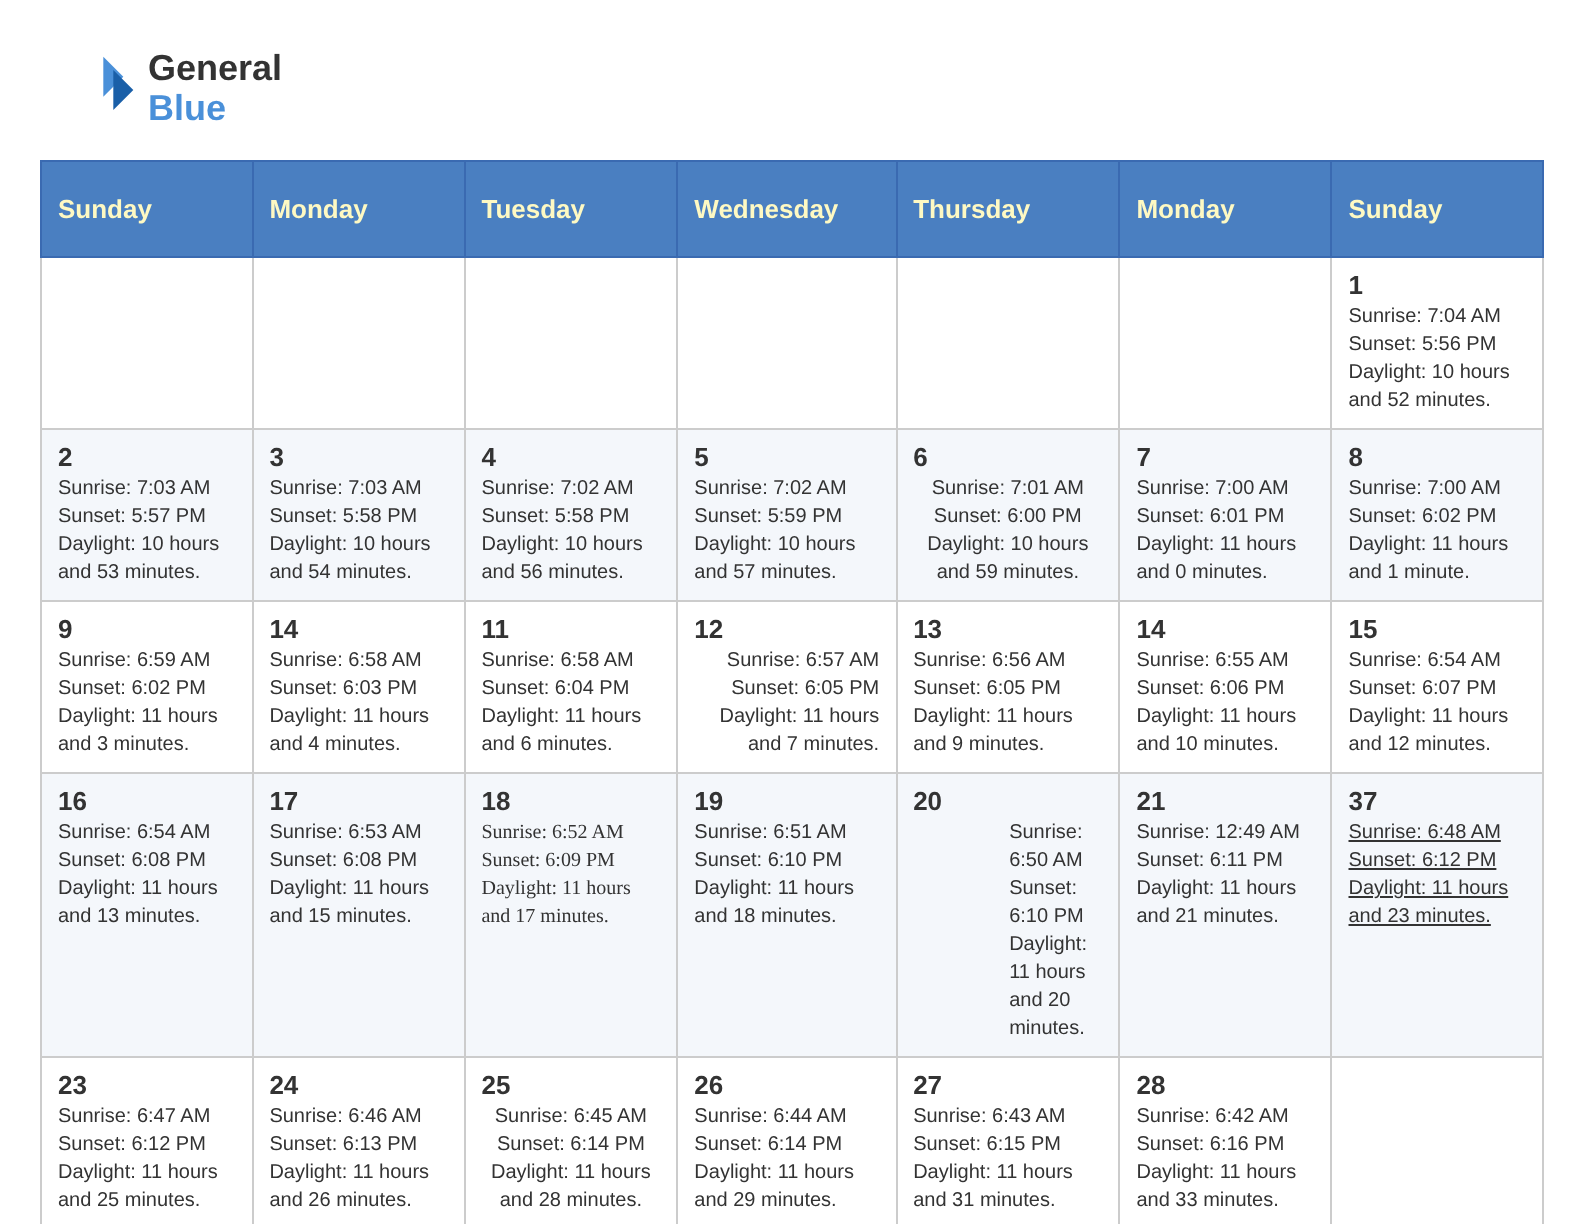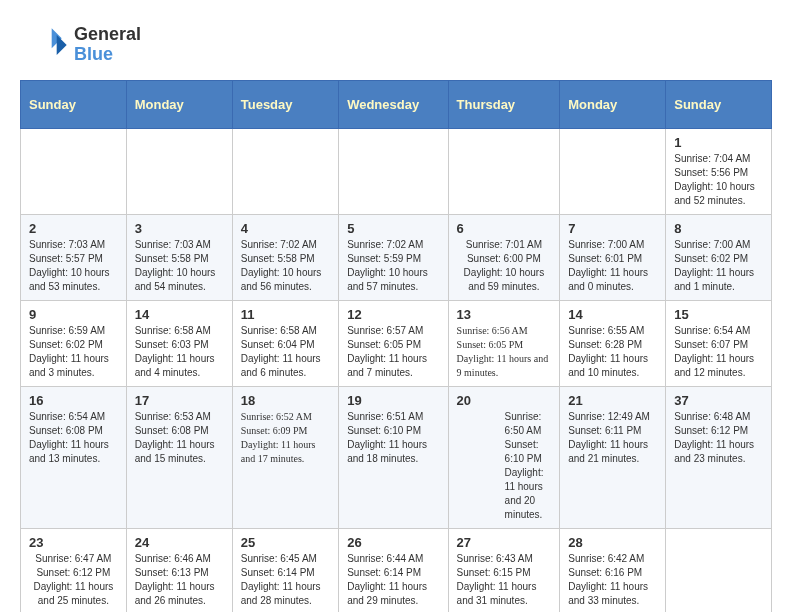--- a/index.html
+++ b/index.html
@@ -185,34 +185,34 @@
 Daylight: 11 hours and 4 minutes.</div>
         </td>
         <td>
           <span class="day-number">11</span>
           <div class="day-info" style="white-space: pre-line;">Sunrise: 6:58 AM
 Sunset: 6:04 PM
 Daylight: 11 hours and 6 minutes.</div>
         </td>
         <td>
           <span class="day-number">12</span>
-          <div class="day-info" style="white-space: pre-line;">Sunrise: 6:57 AM
+          <div class="day-info" style="white-space: pre-line; text-align: right;">Sunrise: 6:57 AM
 Sunset: 6:05 PM
 Daylight: 11 hours and 7 minutes.</div>
         </td>
         <td>
           <span class="day-number">13</span>
-          <div class="day-info" style="white-space: pre-line; font-family: Liberation Serif, serif;">Sunrise: 6:56 AM
+          <div class="day-info" style="white-space: pre-line;">Sunrise: 6:56 AM
 Sunset: 6:05 PM
 Daylight: 11 hours and 9 minutes.</div>
         </td>
         <td>
           <span class="day-number">14</span>
           <div class="day-info" style="white-space: pre-line;">Sunrise: 6:55 AM
-Sunset: 6:28 PM
+Sunset: 6:06 PM
 Daylight: 11 hours and 10 minutes.</div>
         </td>
         <td>
           <span class="day-number">15</span>
           <div class="day-info" style="white-space: pre-line;">Sunrise: 6:54 AM
 Sunset: 6:07 PM
 Daylight: 11 hours and 12 minutes.</div>
         </td>
       </tr>
       <tr>
@@ -247,41 +247,41 @@
 Daylight: 11 hours and 20 minutes.</div>
         </td>
         <td>
           <span class="day-number">21</span>
           <div class="day-info" style="white-space: pre-line;">Sunrise: 12:49 AM
 Sunset: 6:11 PM
 Daylight: 11 hours and 21 minutes.</div>
         </td>
         <td>
           <span class="day-number">37</span>
-          <div class="day-info" style="white-space: pre-line;">Sunrise: 6:48 AM
+          <div class="day-info" style="white-space: pre-line; text-decoration: underline;">Sunrise: 6:48 AM
 Sunset: 6:12 PM
 Daylight: 11 hours and 23 minutes.</div>
         </td>
       </tr>
       <tr>
         <td>
           <span class="day-number">23</span>
-          <div class="day-info" style="white-space: pre-line; text-align: center;">Sunrise: 6:47 AM
+          <div class="day-info" style="white-space: pre-line;">Sunrise: 6:47 AM
 Sunset: 6:12 PM
 Daylight: 11 hours and 25 minutes.</div>
         </td>
         <td>
           <span class="day-number">24</span>
           <div class="day-info" style="white-space: pre-line;">Sunrise: 6:46 AM
 Sunset: 6:13 PM
 Daylight: 11 hours and 26 minutes.</div>
         </td>
         <td>
           <span class="day-number">25</span>
-          <div class="day-info" style="white-space: pre-line;">Sunrise: 6:45 AM
+          <div class="day-info" style="white-space: pre-line; text-align: center;">Sunrise: 6:45 AM
 Sunset: 6:14 PM
 Daylight: 11 hours and 28 minutes.</div>
         </td>
         <td>
           <span class="day-number">26</span>
           <div class="day-info" style="white-space: pre-line;">Sunrise: 6:44 AM
 Sunset: 6:14 PM
 Daylight: 11 hours and 29 minutes.</div>
         </td>
         <td>

